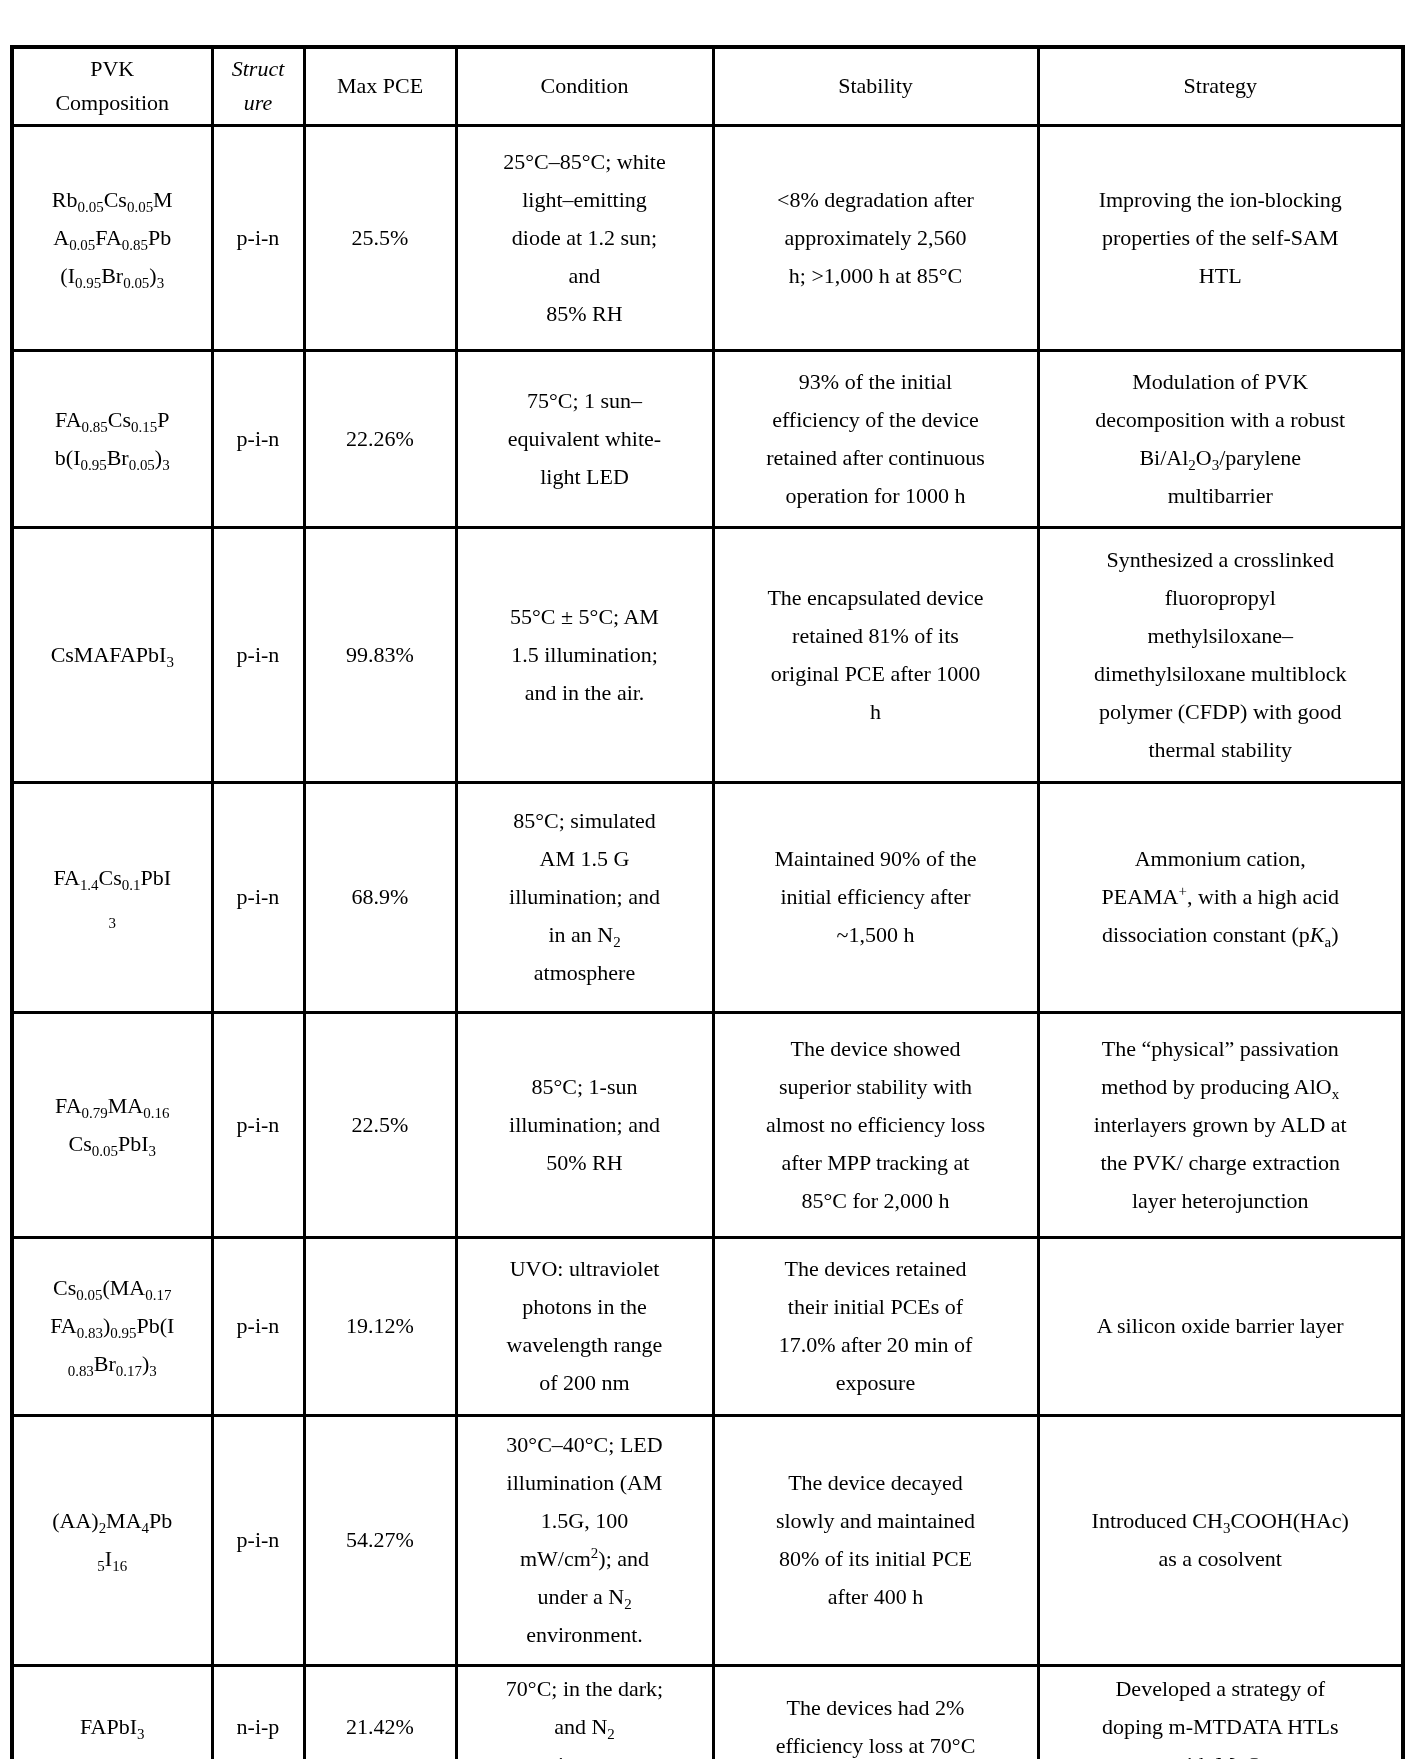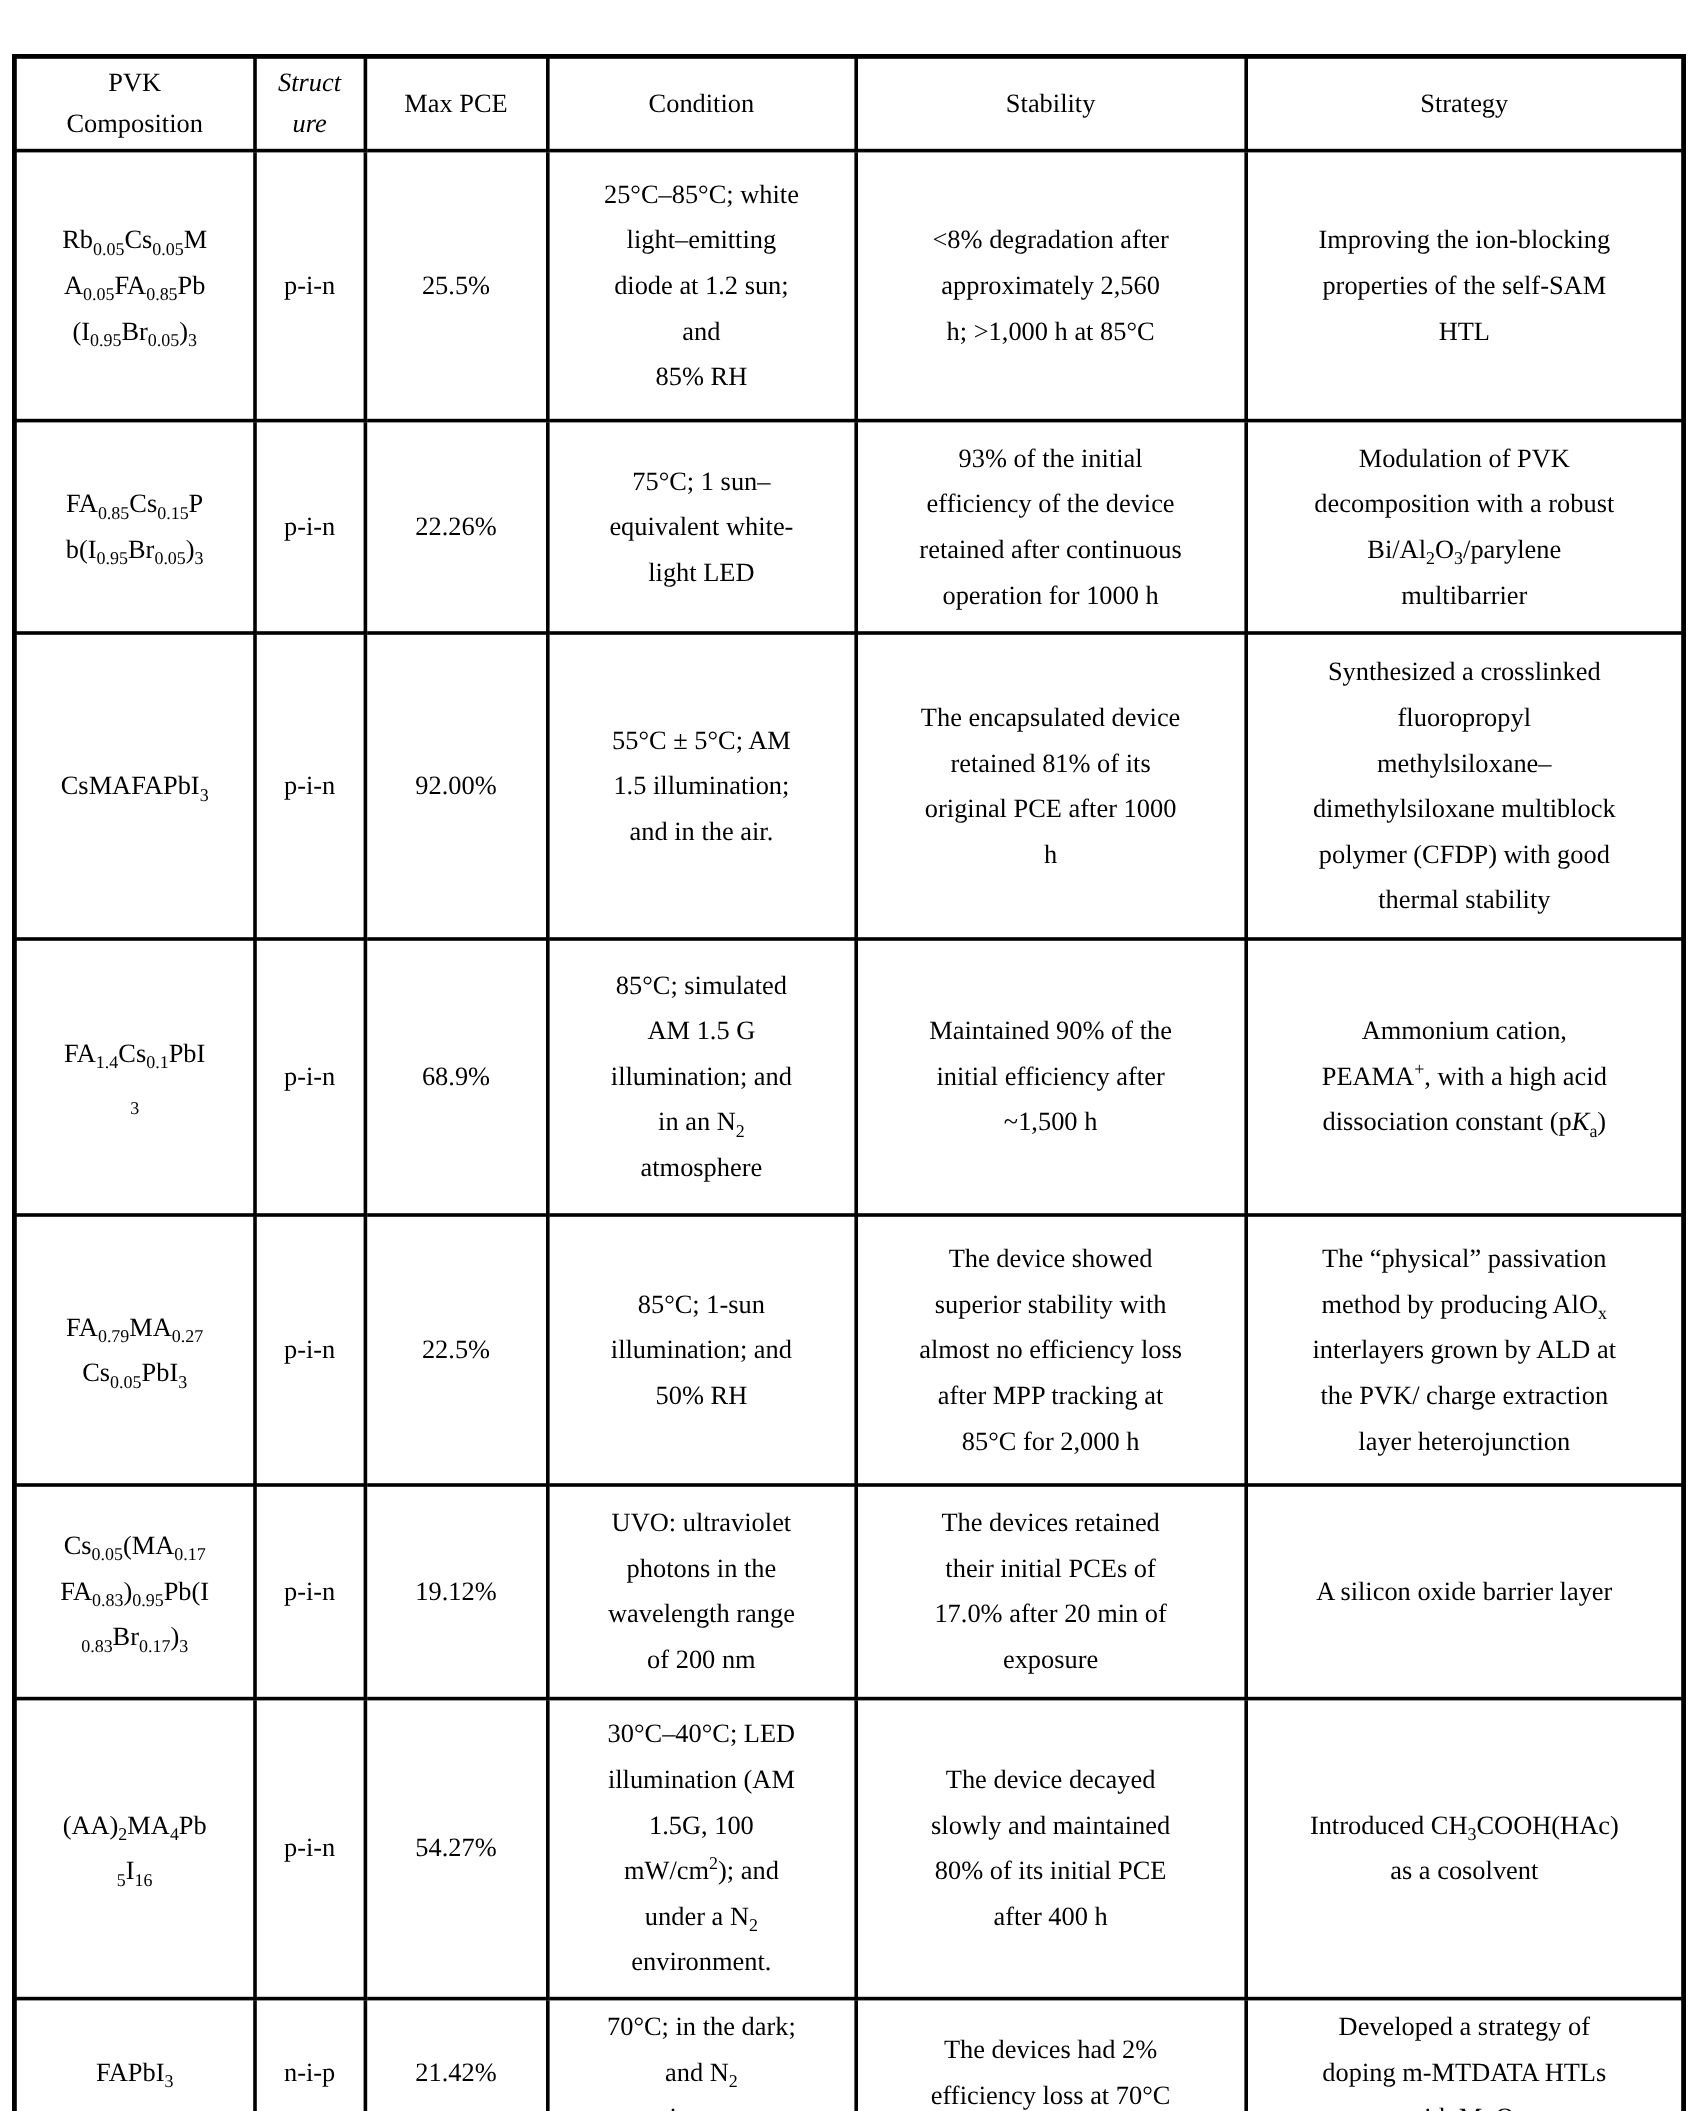--- a/index.html
+++ b/index.html
@@ -79,35 +79,35 @@
       <td>FA<sub>0.85</sub>Cs<sub>0.15</sub>P<br>b(I<sub>0.95</sub>Br<sub>0.05</sub>)<sub>3</sub></td>
       <td>p-i-n</td>
       <td>22.26%</td>
       <td>75°C; 1 sun–<br>equivalent white-<br>light LED</td>
       <td>93% of the initial<br>efficiency of the device<br>retained after continuous<br>operation for 1000 h</td>
       <td>Modulation of PVK<br>decomposition with a robust<br>Bi/Al<sub>2</sub>O<sub>3</sub>/parylene<br>multibarrier</td>
     </tr>
     <tr>
       <td>CsMAFAPbI<sub>3</sub></td>
       <td>p-i-n</td>
-      <td>92.00%</td>
+      <td>99.83%</td>
       <td>55°C ± 5°C; AM<br>1.5 illumination;<br>and in the air.</td>
       <td>The encapsulated device<br>retained 81% of its<br>original PCE after 1000<br>h</td>
       <td>Synthesized a crosslinked<br>fluoropropyl<br>methylsiloxane–<br>dimethylsiloxane multiblock<br>polymer (CFDP) with good<br>thermal stability</td>
     </tr>
     <tr>
       <td>FA<sub>1.4</sub>Cs<sub>0.1</sub>PbI<br><sub>3</sub></td>
       <td>p-i-n</td>
       <td>68.9%</td>
       <td>85°C; simulated<br>AM 1.5 G<br>illumination; and<br>in an N<sub>2</sub><br>atmosphere</td>
       <td>Maintained 90% of the<br>initial efficiency after<br>~1,500 h</td>
       <td>Ammonium cation,<br>PEAMA<sup>+</sup>, with a high acid<br>dissociation constant (p<i>K</i><sub>a</sub>)</td>
     </tr>
     <tr>
-      <td>FA<sub>0.79</sub>MA<sub>0.27</sub><br>Cs<sub>0.05</sub>PbI<sub>3</sub></td>
+      <td>FA<sub>0.79</sub>MA<sub>0.16</sub><br>Cs<sub>0.05</sub>PbI<sub>3</sub></td>
       <td>p-i-n</td>
       <td>22.5%</td>
       <td>85°C; 1-sun<br>illumination; and<br>50% RH</td>
       <td>The device showed<br>superior stability with<br>almost no efficiency loss<br>after MPP tracking at<br>85°C for 2,000 h</td>
       <td>The “physical” passivation<br>method by producing AlO<sub>x</sub><br>interlayers grown by ALD at<br>the PVK/ charge extraction<br>layer heterojunction</td>
     </tr>
     <tr>
       <td>Cs<sub>0.05</sub>(MA<sub>0.17</sub><br>FA<sub>0.83</sub>)<sub>0.95</sub>Pb(I<br><sub>0.83</sub>Br<sub>0.17</sub>)<sub>3</sub></td>
       <td>p-i-n</td>
       <td>19.12%</td>

